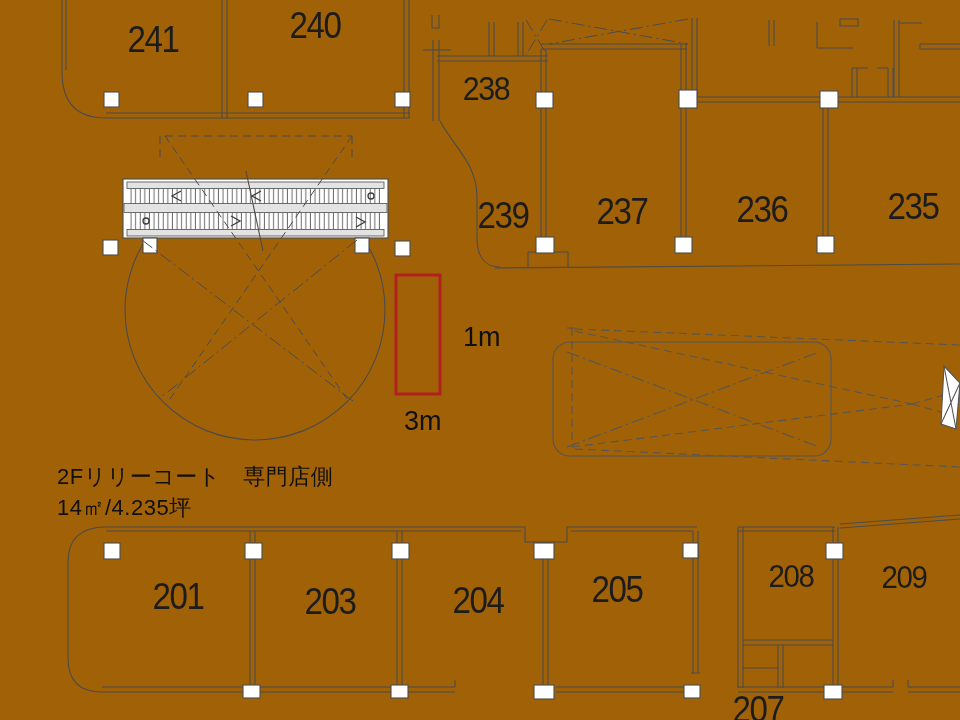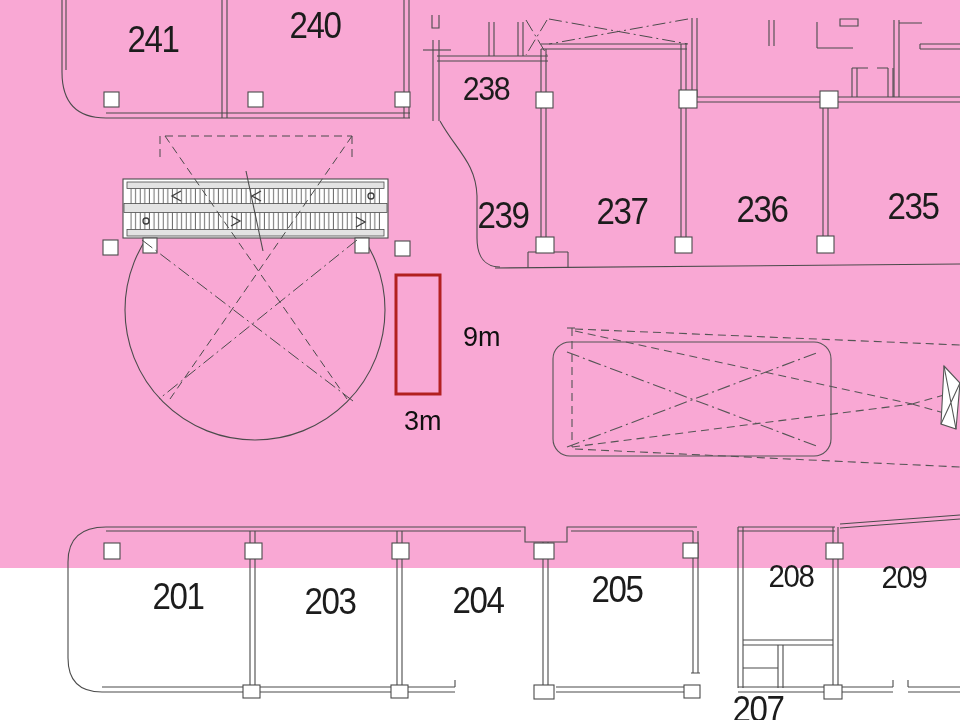--- a/index.html
+++ b/index.html
@@ -1,18 +1,18 @@
 <!DOCTYPE html>
 <html><head>
 <meta charset="utf-8">
 <style>
   html,body{margin:0;padding:0;background:#fff;}
   body{width:960px;height:720px;overflow:hidden;position:relative;
        font-family:"Liberation Sans","DejaVu Sans",sans-serif;}
-  #plan{position:relative;width:960px;height:568px;background:#f9a8d4;}
+  #plan{position:relative;width:960px;height:720px;background:#a16207;}
   svg{position:absolute;left:0;top:0;}
   .room-label{position:absolute;transform:translate(-50%,-50%) scaleX(.92);
       font:400 36px/1 "Liberation Sans","DejaVu Sans",sans-serif;
       color:#1c1c1c;letter-spacing:-1.5px;white-space:nowrap;}
   .dim-label{position:absolute;font:400 27px/1 "Liberation Sans","DejaVu Sans",sans-serif;
       color:#0f0f0f;white-space:nowrap;}
   .caption{position:absolute;font:400 22px/1.2 "Liberation Sans","DejaVu Sans",sans-serif;
       color:#0f0f0f;white-space:nowrap;letter-spacing:.5px;}
 </style>
 </head>
@@ -176,17 +176,19 @@
   <div class="room-label" style="left:762px;top:210px">236</div>
   <div class="room-label" style="left:913px;top:207px">235</div>
   <div class="room-label" style="left:178px;top:597px">201</div>
   <div class="room-label" style="left:330px;top:602px">203</div>
   <div class="room-label" style="left:478px;top:601px">204</div>
   <div class="room-label" style="left:617px;top:590px">205</div>
   <div class="room-label" style="left:791px;top:576px;font-size:32px">208</div>
   <div class="room-label" style="left:904px;top:577px;font-size:32px">209</div>
   <div class="room-label" style="left:758px;top:710px">207</div>
 
-  <div class="dim-label" style="left:463px;top:324px">9m</div>
+  <div class="dim-label" style="left:463px;top:324px">1m</div>
   <div class="dim-label" style="left:404px;top:408px">3m</div>
 
+  <div class="caption" style="left:57px;top:464px">2Fリリーコート　専門店側</div>
+  <div class="caption" style="left:57px;top:495px">14㎡/4.235坪</div>
 
 </div>
 
 </body></html>

